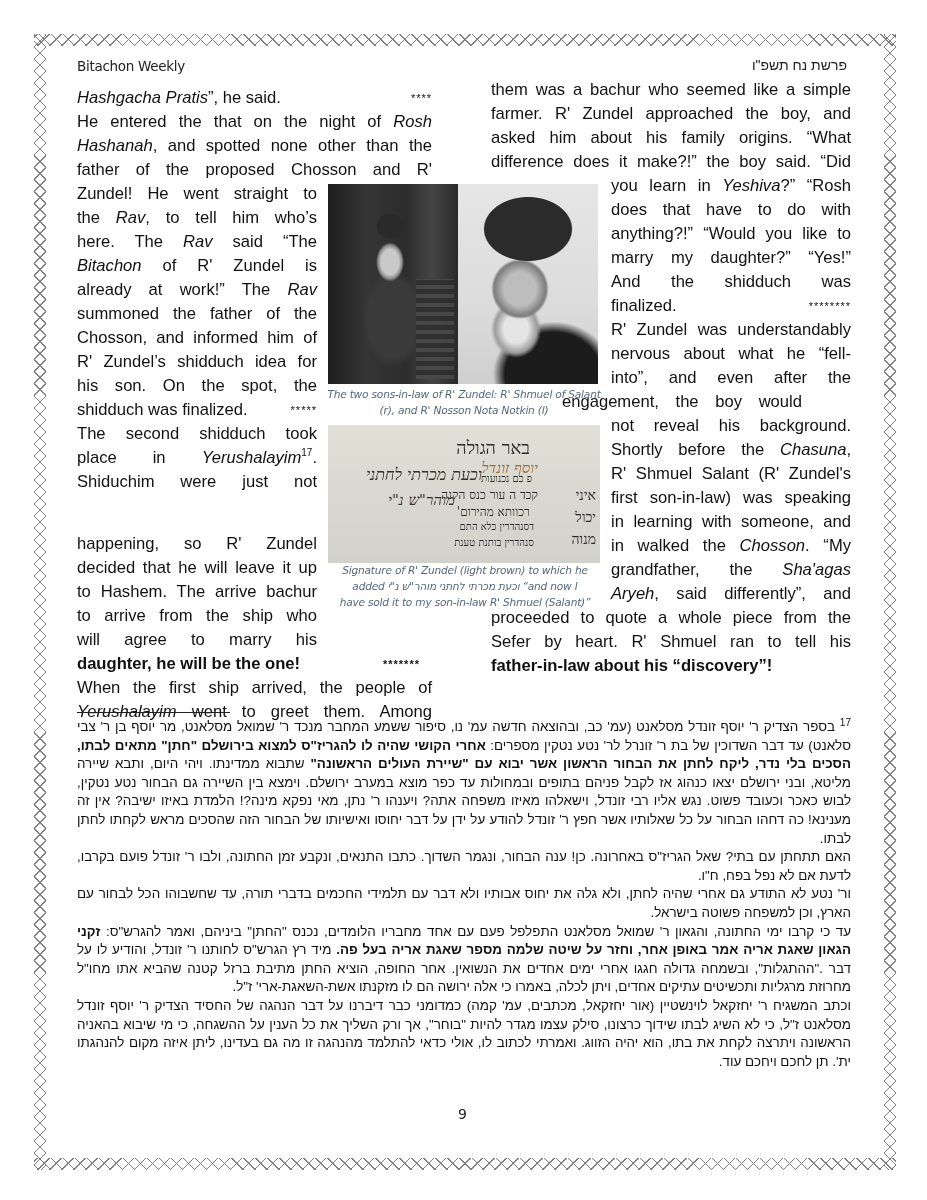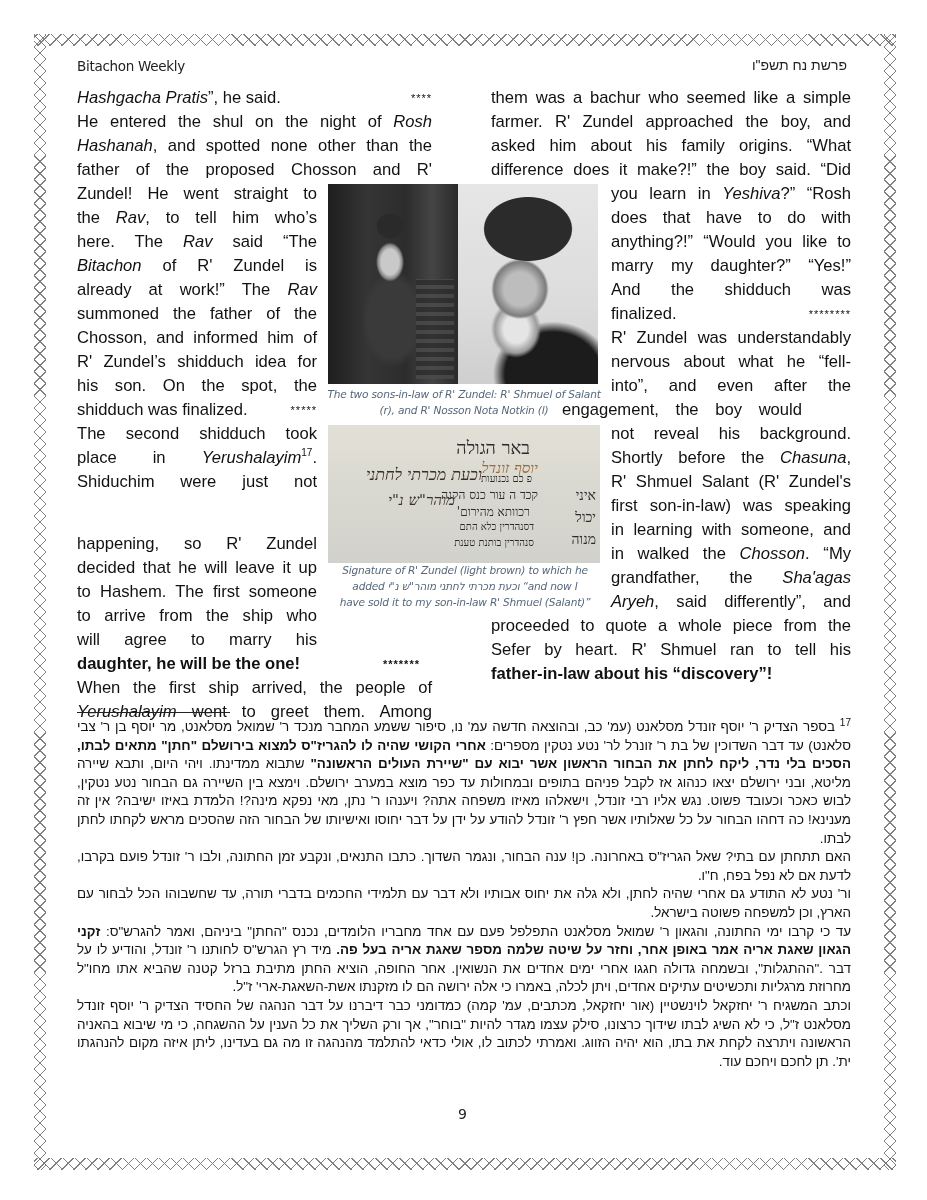--- a/index.html
+++ b/index.html
@@ -85,47 +85,47 @@
   <div class="border-strip border-bottom"></div>
   <div class="border-strip border-left"></div>
   <div class="border-strip border-right"></div>
 </div>
 
 <div class="header-left">Bitachon Weekly</div>
 <div class="header-right">פרשת נח תשפ"ו</div>
 
 <div class="col" id="left-col" style="left:77px; top:86px; width:355px;">
     <span class="line left-only" style="width: 355px;"><i>Hashgacha Pratis</i><span>”, he said.</span><span class="stars-mark">****</span></span>
-    <span class="line" style="width: 355px;"><span>He entered the shul on the night of </span><i>Rosh</i></span>
+    <span class="line" style="width: 355px;"><span>He entered the that on the night of </span><i>Rosh</i></span>
     <span class="line" style="width: 355px;"><i>Hashanah</i><span>, and spotted none other than the</span></span>
     <span class="line" style="width: 355px;"><span>father of the proposed Chosson and R'</span></span>
     <span class="line" style="width: 240px;"><span>Zundel! He went straight to</span></span>
     <span class="line" style="width: 240px;"><span>the </span><i>Rav</i><span>, to tell him who’s</span></span>
     <span class="line" style="width: 240px;"><span>here. The </span><i>Rav</i><span> said “The</span></span>
     <span class="line" style="width: 240px;"><i>Bitachon</i><span> of R' Zundel is</span></span>
     <span class="line" style="width: 240px;"><span>already at work!” The </span><i>Rav</i></span>
     <span class="line" style="width: 240px;"><span>summoned the father of the</span></span>
     <span class="line" style="width: 240px;"><span>Chosson, and informed him of</span></span>
     <span class="line" style="width: 240px;"><span>R' Zundel’s shidduch idea for</span></span>
     <span class="line" style="width: 240px;"><span>his son. On the spot, the</span></span>
     <span class="line left-only" style="width: 240px;"><span>shidduch was finalized.</span><span class="stars-mark">*****</span></span>
     <span class="line" style="width: 240px;"><span>The second shidduch took</span></span>
     <span class="line" style="width: 240px;"><span>place in </span><i>Yerushalayim</i><span></span><sup>17</sup><span>.</span></span>
     <span class="line" style="width: 240px;"><span>Shiduchim were just not</span></span>
     <span class="line" style="width: 240px; margin-top: 38px;"><span>happening, so R' Zundel</span></span>
     <span class="line" style="width: 240px;"><span>decided that he will leave it up</span></span>
-    <span class="line" style="width: 240px;"><span>to Hashem. The first someone</span></span>
+    <span class="line" style="width: 240px;"><span>to Hashem. The arrive bachur</span></span>
     <span class="line" style="width: 240px;"><span>to arrive from the ship who</span></span>
     <span class="line" style="width: 240px;"><span>will agree to marry his</span></span>
     <span class="line last" style="width: 240px; position: relative; overflow: visible;"><span>daughter, he will be the one!</span><span style="position: absolute; left: 306px; font-size: 11px; letter-spacing: 1px;">*******</span></span>
     <span class="line" style="width: 355px;"><span>When the first ship arrived, the people of</span></span>
     <span class="line" style="width: 355px;"><i>Yerushalayim</i><span> went to greet them. Among</span></span>
   </div>
 
-<div class="col" id="right-col" style="left:491px; top:86px; width:360px;">
+<div class="col" id="right-col" style="left:491px; top:78px; width:360px;">
     <span class="line" style="width: 360px;"><span>them was a bachur who seemed like a simple</span></span>
     <span class="line" style="width: 360px;"><span>farmer. R' Zundel approached the boy, and</span></span>
     <span class="line" style="width: 360px;"><span>asked him about his family origins. “What</span></span>
     <span class="line" style="width: 360px;"><span>difference does it make?!” the boy said. “Did</span></span>
     <span class="line" style="width: 240px; margin-left: 120px;"><span>you learn in </span><i>Yeshiva</i><span>?” “Rosh</span></span>
     <span class="line" style="width: 240px; margin-left: 120px;"><span>does that have to do with</span></span>
     <span class="line" style="width: 240px; margin-left: 120px;"><span>anything?!” “Would you like to</span></span>
     <span class="line" style="width: 240px; margin-left: 120px;"><span>marry my daughter?” “Yes!”</span></span>
     <span class="line" style="width: 240px; margin-left: 120px;"><span>And the shidduch was</span></span>
     <span class="line left-only" style="width: 240px; margin-left: 120px;"><span>finalized.</span><span class="stars-mark">********</span></span>

